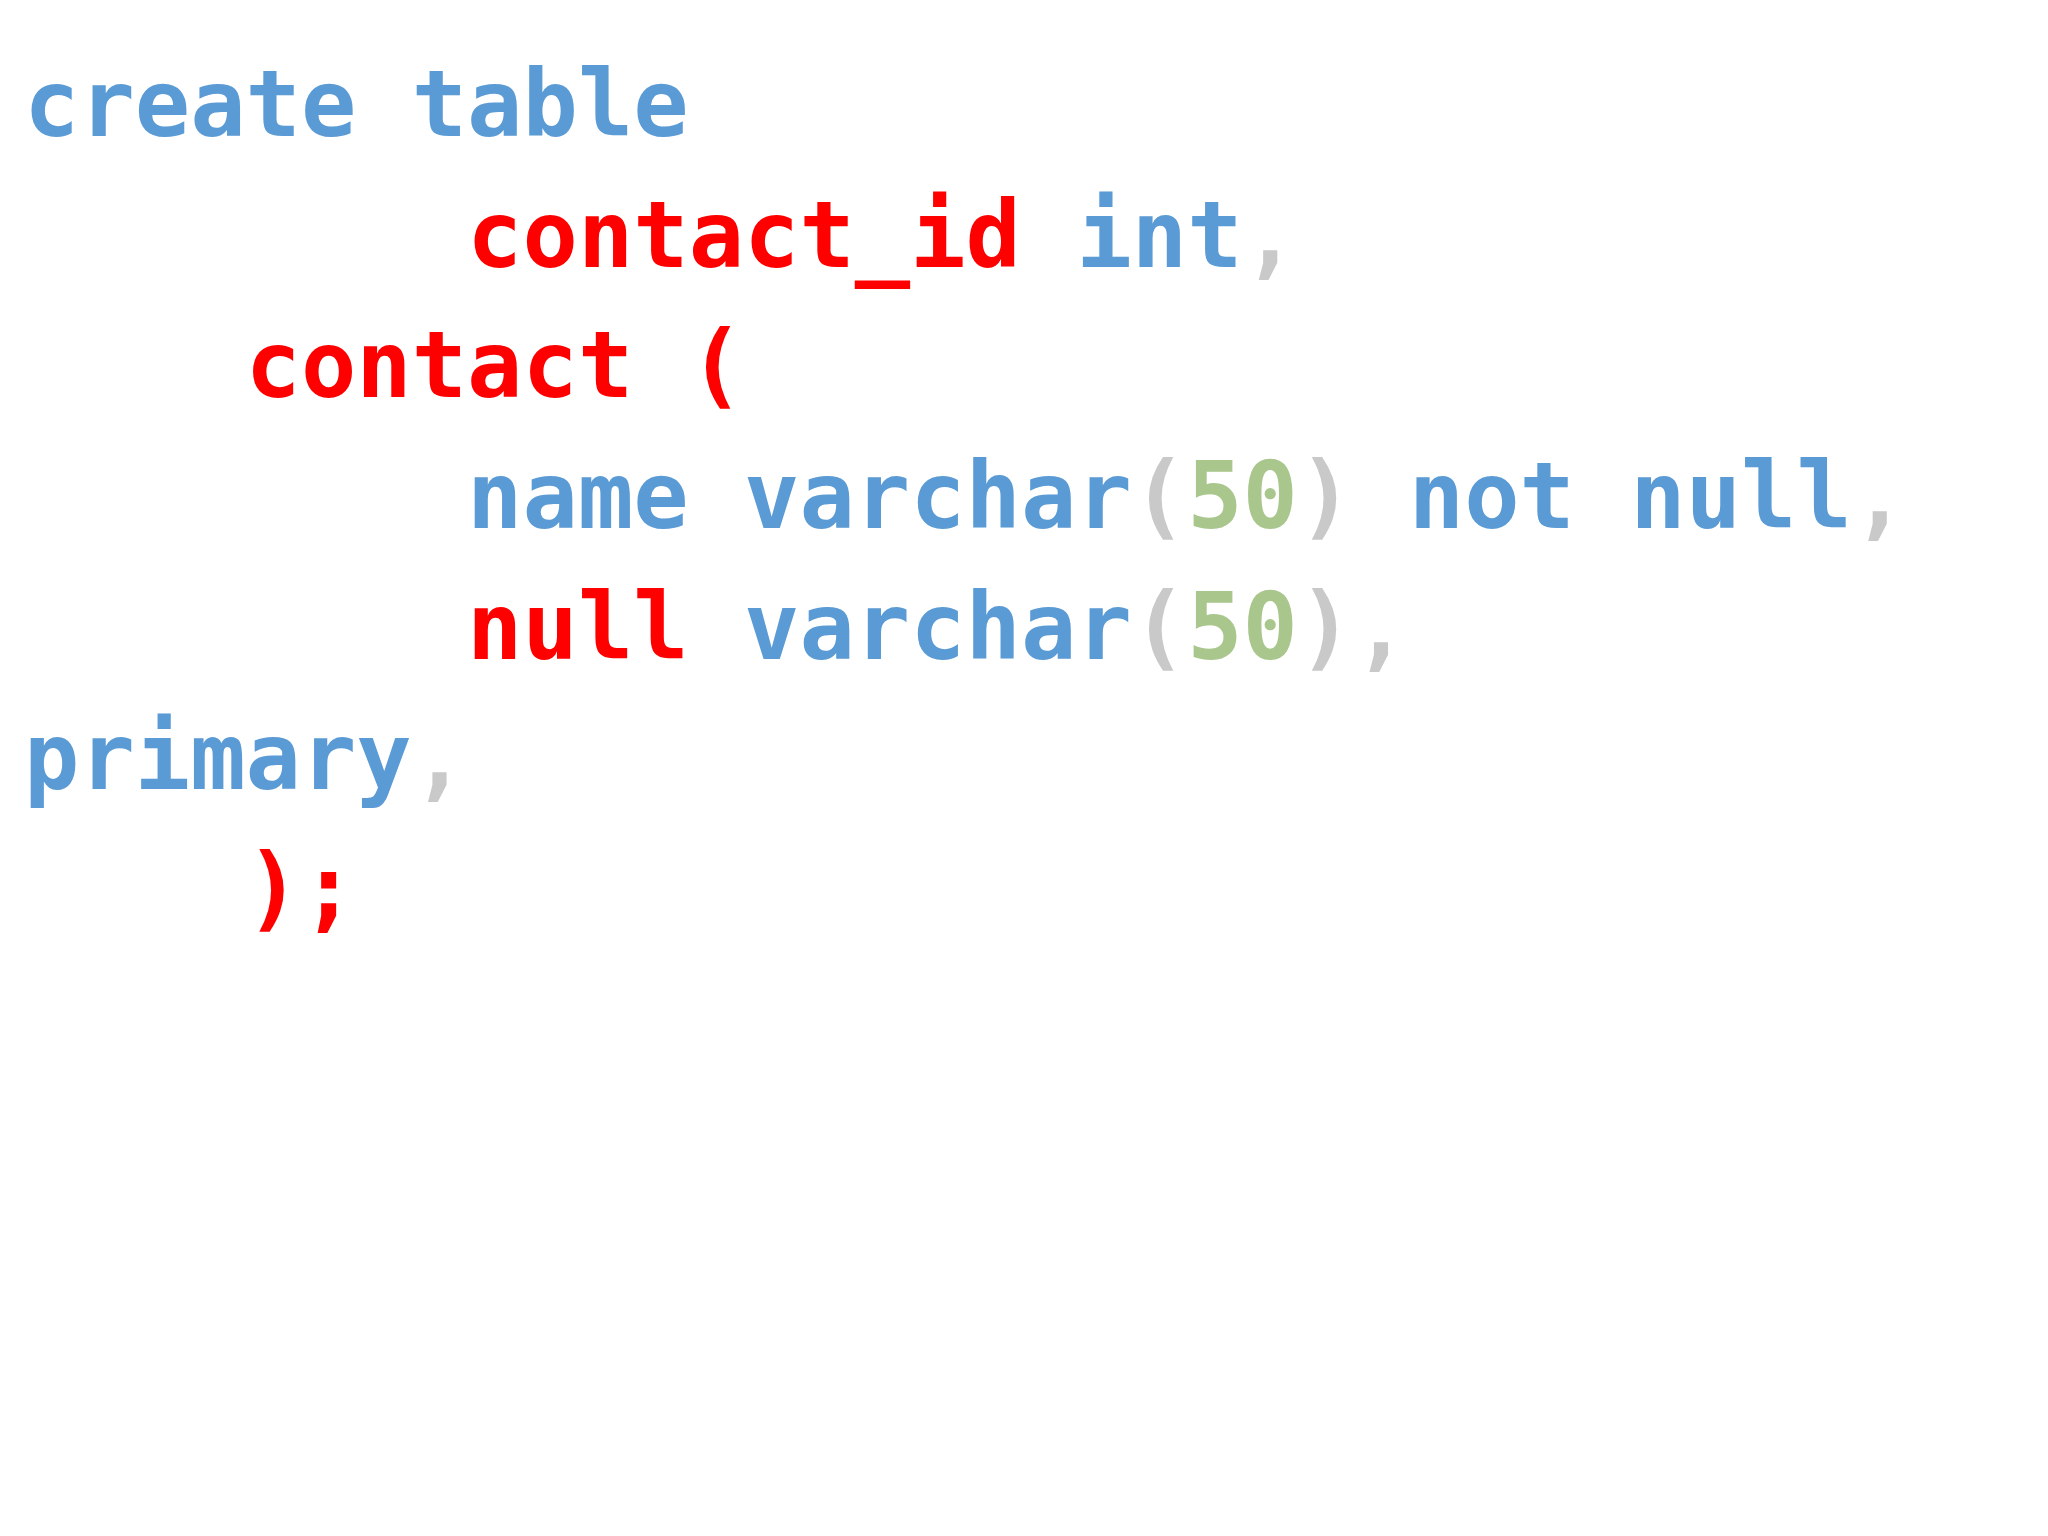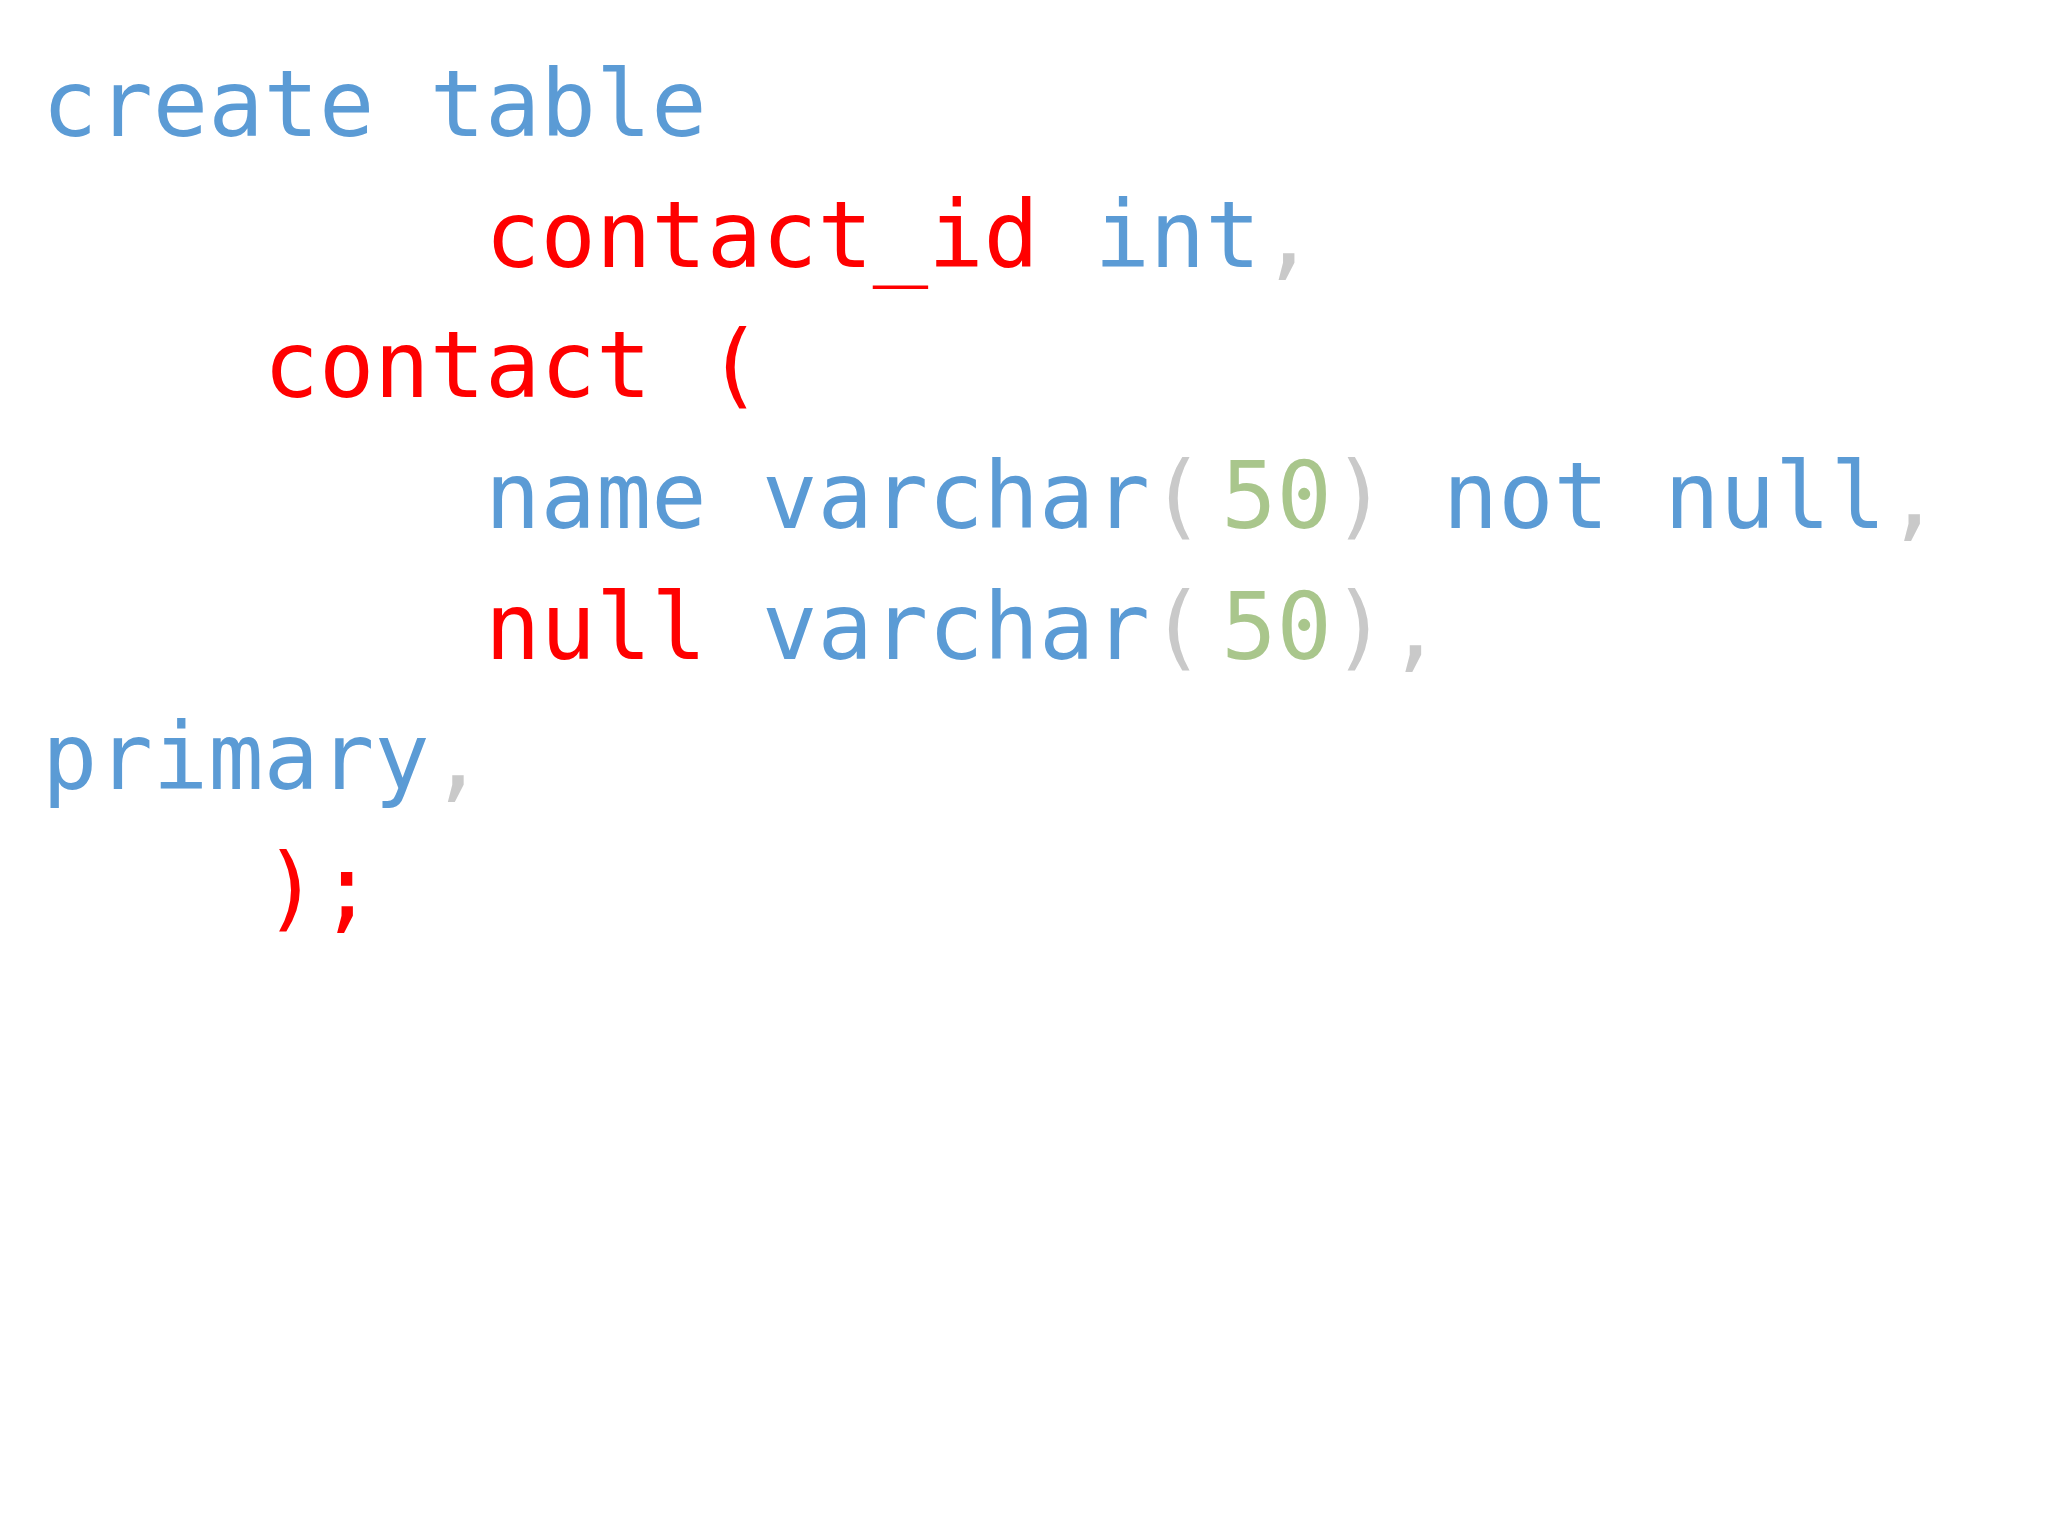--- a/index.html
+++ b/index.html
@@ -26,28 +26,28 @@
   .code-line {
     display: block;
     white-space: pre;
     font-size: 92px;
     line-height: 1.42;
     letter-spacing: 0px;
     font-weight: 400;
   }
 
   
-  .ind-0 { padding-left: 42px; }
+  .ind-0 { padding-left: 24px; font-weight: bold; }
 
   .tok { display: inline; }
 
   .kw      { color: #5B9BD5; }
   .ident   { color: #FF0000; }
   .punct   { color: #C9C9C9; }
-  .num     { color: #A9C68C; margin-left: 16px; }
+  .num     { color: #A9C68C; }
 </style>
 </head>
 <body>
 
 <div id="code-block">
     <div class="code-line ind-0"><span class="tok kw">create</span><span class="tok punct"> </span><span class="tok kw">table</span></div>
     <div class="code-line ind-0"><span class="tok">        </span><span class="tok ident">contact_id</span><span class="tok punct"> </span><span class="tok kw">int</span><span class="tok punct">,</span></div>
     <div class="code-line ind-0"><span class="tok">    </span><span class="tok ident">contact</span><span class="tok punct"> </span><span class="tok ident">(</span></div>
     <div class="code-line ind-0"><span class="tok">        </span><span class="tok kw">name</span><span class="tok punct"> </span><span class="tok kw">varchar</span><span class="tok punct">(</span><span class="tok num">50</span><span class="tok punct">)</span><span class="tok punct"> </span><span class="tok kw">not</span><span class="tok punct"> </span><span class="tok kw">null</span><span class="tok punct">,</span></div>
     <div class="code-line ind-0"><span class="tok">        </span><span class="tok ident">null</span><span class="tok punct"> </span><span class="tok kw">varchar</span><span class="tok punct">(</span><span class="tok num">50</span><span class="tok punct">)</span><span class="tok punct">,</span></div>

